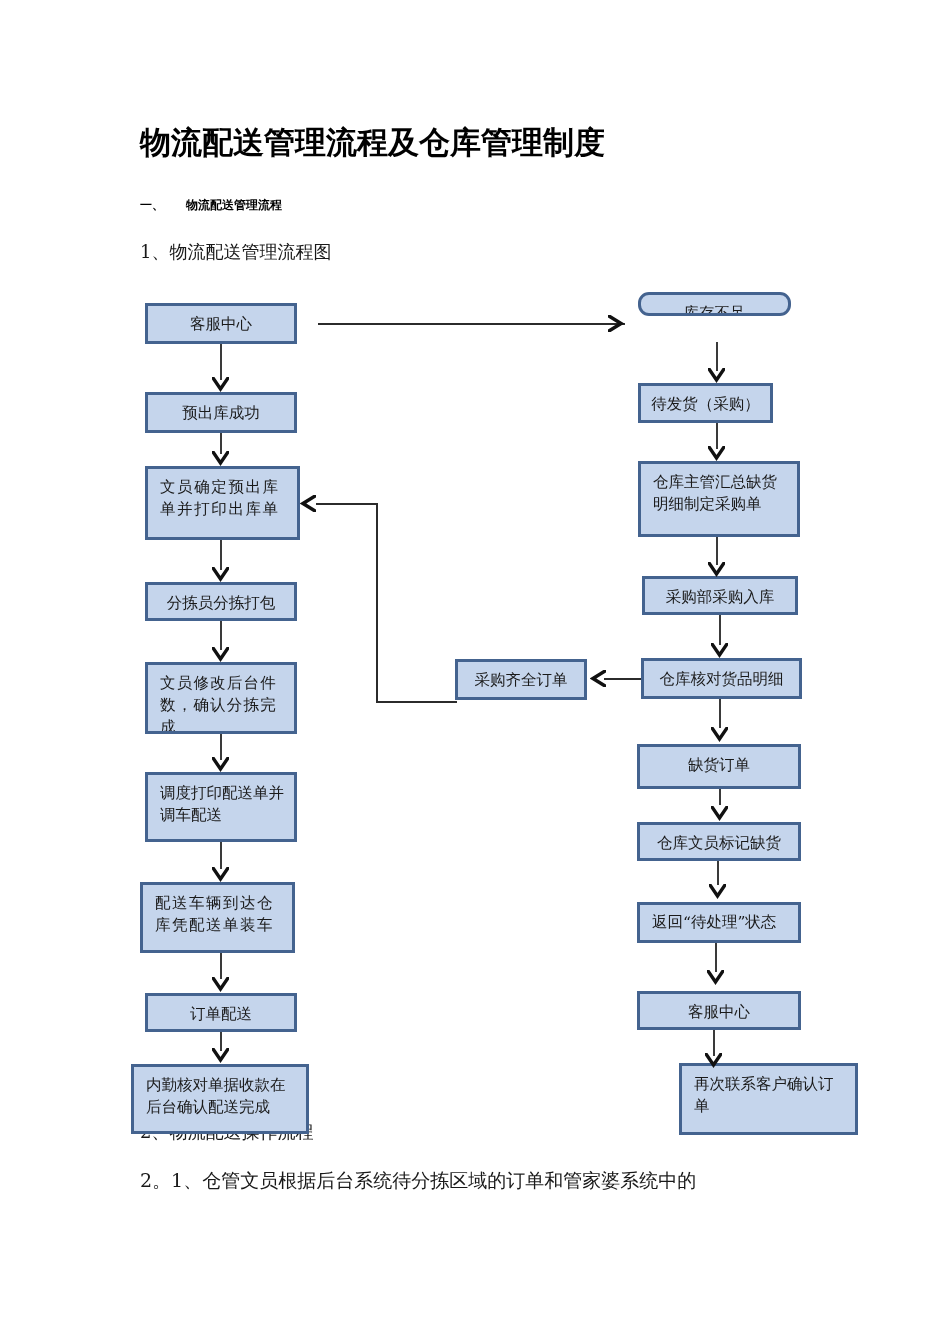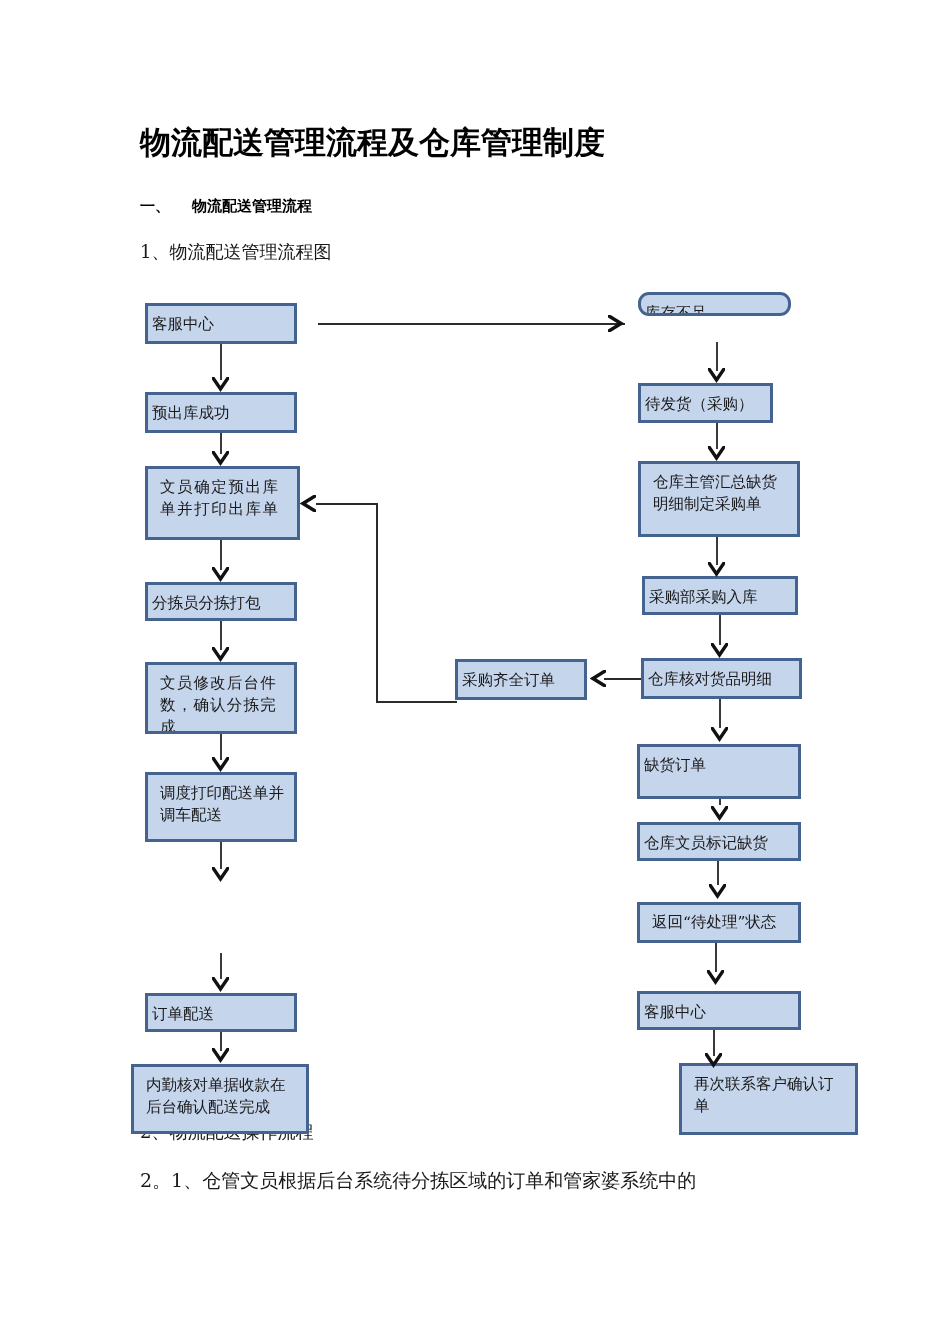--- a/index.html
+++ b/index.html
@@ -32,21 +32,21 @@
     font-weight: bold;
     letter-spacing: 0px;
     color: #000;
     white-space: nowrap;
     font-family: "DejaVu Sans", "Liberation Sans", sans-serif;
   }
   .heading-1 {
     position: absolute;
     left: 140px;
     top: 197px;
-    font-size: 15px;
+    font-size: 12px;
     font-weight: bold;
     white-space: nowrap;
   }
   .heading-1 .num { margin-right: 22px; }
 
   .para {
     position: absolute;
     left: 140px;
     font-size: 18px;
     color: #191919;
@@ -76,21 +76,21 @@
     display: block;
     padding: 7px 10px 0 12px;
     font-size: 15.5px;
     line-height: 22px;
     color: #1a1a1a;
     font-family: "DejaVu Serif", "Liberation Serif", serif;
     overflow: hidden;
     z-index: 3;
   }
   .node.center {
-    text-align: left;
+    text-align: center;
     padding-left: 4px;
     padding-right: 4px;
   }
 
   
   .vline {
     position: absolute;
     width: 2px;
     background: #3a3a3a;
     z-index: 2;
@@ -143,20 +143,23 @@
     </div>
 
     <div class="node" style="left:145px; top:662px; width:152px; height:72px; letter-spacing:1.2px;">
       <span>文员修改后台件数，确认分拣完成</span>
     </div>
 
     <div class="node" style="left:145px; top:772px; width:152px; height:70px;">
       <span>调度打印配送单并调车配送</span>
     </div>
 
+    <div class="node" style="left:140px; top:882px; width:155px; height:71px; letter-spacing:1.5px;">
+      <span>配送车辆到达仓库凭配送单装车</span>
+    </div>
 
     <div class="node center" style="left:145px; top:993px; width:152px; height:39px;">
       <span>订单配送</span>
     </div>
 
     <div class="node" style="left:131px; top:1064px; width:178px; height:70px;">
       <span>内勤核对单据收款在后台确认配送完成</span>
     </div>
 
     <div class="vline" style="left:220px; top:344px; height:36px;"></div>
@@ -228,21 +231,21 @@
     </div>
 
     <div class="node center" style="left:641px; top:658px; width:161px; height:41px;">
       <span>仓库核对货品明细</span>
     </div>
 
     <div class="node center" style="left:642px; top:576px; width:156px; height:39px;">
       <span>采购部采购入库</span>
     </div>
 
-    <div class="node center" style="left:637px; top:744px; width:164px; height:55px;">
+    <div class="node center" style="left:637px; top:744px; width:164px; height:45px;">
       <span>缺货订单</span>
     </div>
 
     <div class="node center" style="left:637px; top:822px; width:164px; height:39px;">
       <span>仓库文员标记缺货</span>
     </div>
 
     <div class="node" style="left:637px; top:902px; width:164px; height:41px; line-height:21px;">
       <span>返回“待处理”状态</span>
     </div>

